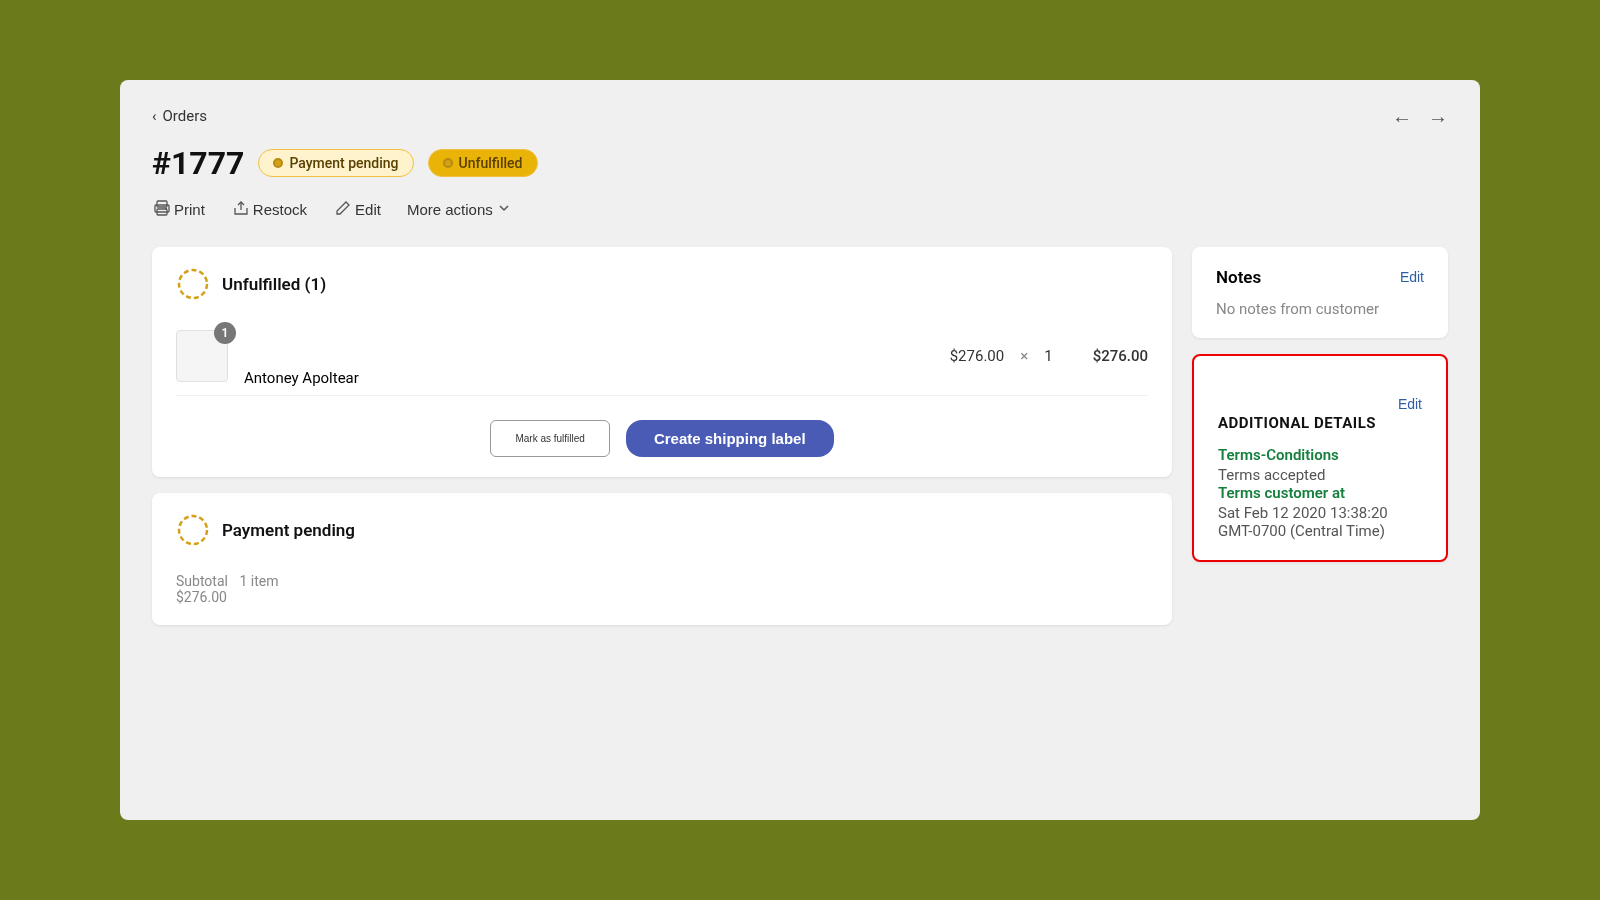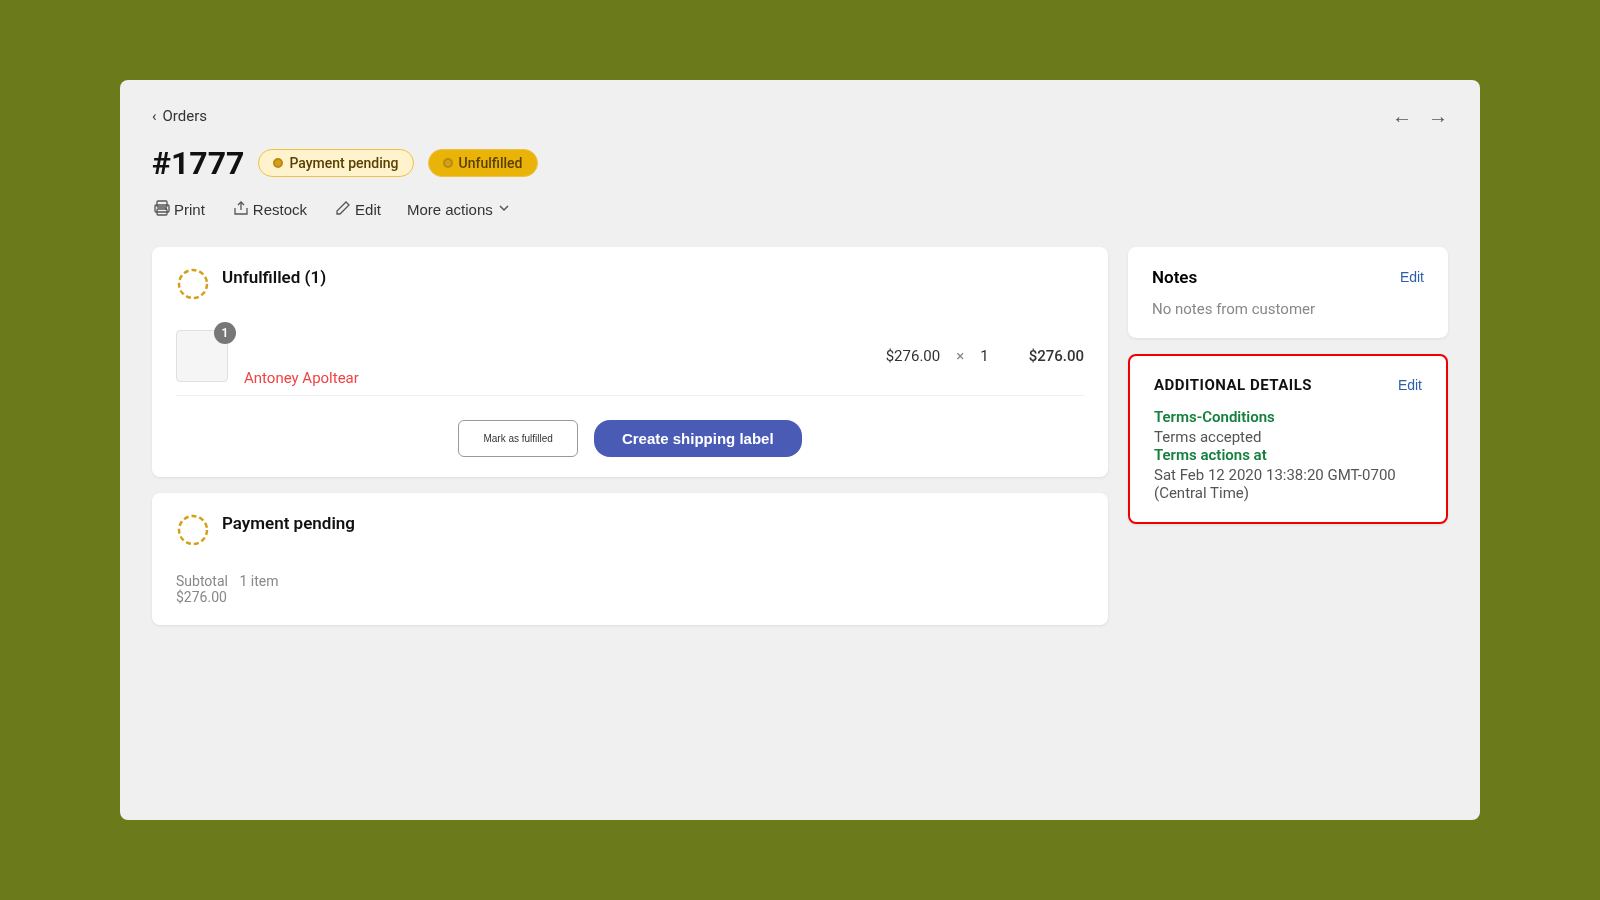--- a/index.html
+++ b/index.html
@@ -118,20 +118,21 @@
       gap: 16px;
     }
     .card {
       background: #fff;
       border-radius: 8px;
       padding: 20px 24px;
       box-shadow: 0 1px 3px rgba(0,0,0,0.08);
     }
     .card-header {
       display: flex;
+      align-items: center;
       gap: 12px;
       margin-bottom: 16px;
     }
     .unfulfilled-icon {
       width: 34px;
       height: 34px;
     }
     .card-title {
       font-size: 17px;
       font-weight: 600;
@@ -166,21 +167,21 @@
       background: #777;
       color: #fff;
       font-size: 12px;
       font-weight: 600;
       border-radius: 50%;
       display: flex;
       align-items: center;
       justify-content: center;
     }
     .product-name {
-      color: #ef4444;
+      color: #000000;
       font-size: 15px;
       flex: 1;
       cursor: pointer;
       margin-top: 44px;
     }
     .product-price {
       font-size: 15px;
       color: #333;
       display: flex;
       gap: 16px;
@@ -221,21 +222,21 @@
     }
     .subtotal-row {
       display: flex;
       justify-content: space-between;
       color: #888;
       font-size: 14px;
       padding-top: 10px;
       flex-direction: column;
     }
     .right-panel {
-      width: 320px;
+      width: 256px;
       display: flex;
       flex-direction: column;
       gap: 16px;
     }
     .notes-header {
       display: flex;
       justify-content: space-between;
       align-items: center;
       margin-bottom: 12px;
     }
@@ -278,20 +279,21 @@
       justify-content: space-between;
       align-items: center;
       margin-bottom: 14px;
     }
     .section-title-bold {
       font-size: 15px;
       font-weight: 700;
       text-transform: uppercase;
       color: #111;
       letter-spacing: 0.5px;
+      margin-top: 38px;
     }
   </style>
 </head>
 <body>
 
 <div class="window">
 
   <div class="nav-bar">
     <div class="back-link">
       <span>‹</span>
@@ -418,20 +420,20 @@
       <div class="additional-details-card">
         <div class="section-header">
           <span class="section-title-bold">ADDITIONAL DETAILS</span>
           <button class="edit-link">Edit</button>
         </div>
         <div>
           <div class="detail-label">Terms-Conditions</div>
           <div class="detail-value">Terms accepted</div>
         </div>
         <div>
-          <div class="detail-label">Terms actions at</div>
+          <div class="detail-label">Terms customer at</div>
           <div class="detail-value">Sat Feb 12 2020 13:38:20 GMT-0700 (Central Time)</div>
         </div>
       </div>
 
     </div>
   </div>
 </div>
 
 </body></html>

